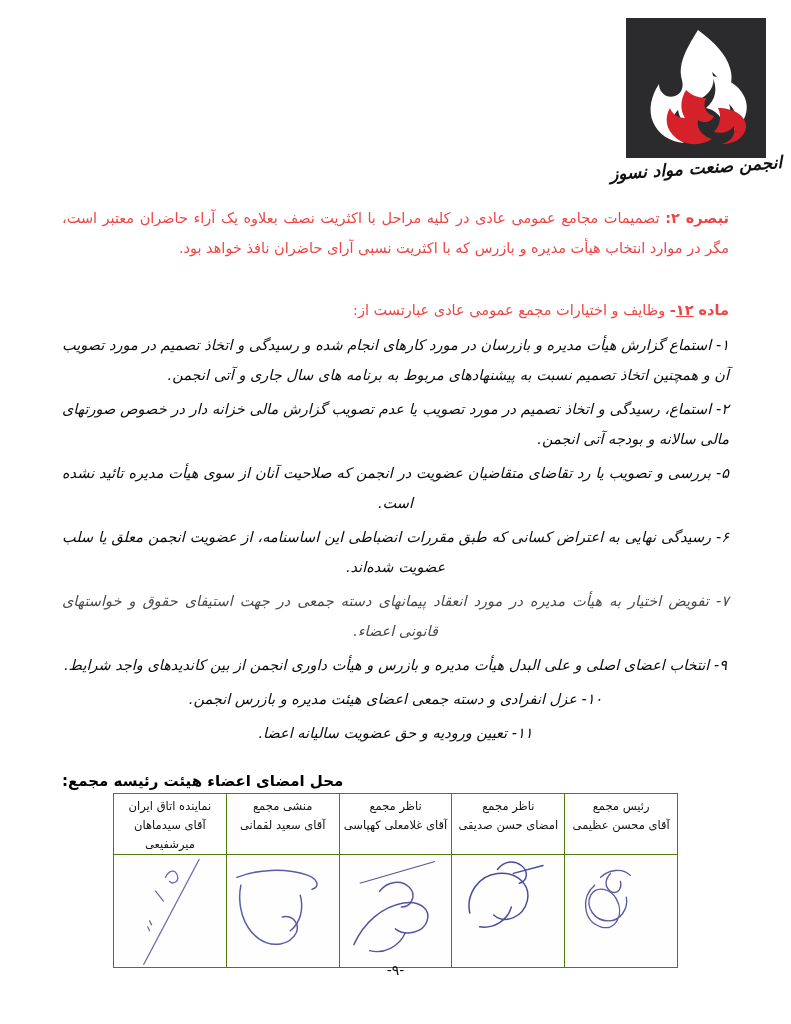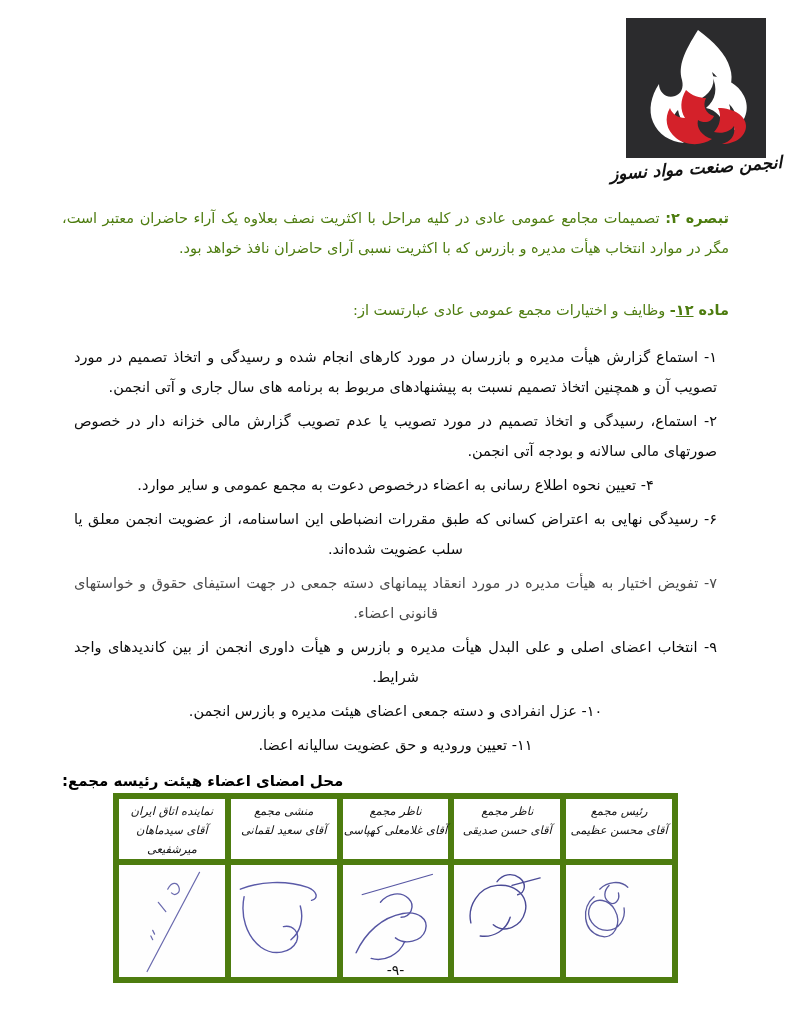--- a/index.html
+++ b/index.html
@@ -49,41 +49,42 @@
   }
 
   
   .para{
     position:absolute;
     direction:rtl;
     text-align:justify;
     text-align-last:right;
     font-size:14.5px;
     line-height:30px;
-    color:#4d7c0f;
+    color:#ef4444;
     font-family:"DejaVu Sans","Liberation Sans",sans-serif;
   }
   .para b{font-weight:bold;}
   .u{text-decoration:underline;}
 
   #note-2{
     top:203px; right:62px; left:62px;
   }
   #article-12{
     top:295px; right:62px; left:62px;
     text-align:right;
     text-align-last:right;
   }
 
   .list{
     position:absolute;
     top:330px; right:62px; left:62px;
     direction:rtl;
-    margin:12px;padding:0;
+    margin:0;padding:0;
     list-style:none;
+    font-style:italic;
   }
   .list li{
     font-size:14.5px;
     line-height:30px;
     color:#0a0a0a;
     text-align:justify;
     text-align-last:center;
     margin-bottom:4px;
   }
   .list li.long{
@@ -105,24 +106,23 @@
   }
   .sig-table{
     position:absolute;
     top:793px; left:113px;
     width:565px;
     border-collapse:collapse;
     direction:rtl;
     table-layout:fixed;
   }
   .sig-table td{
-    border:6px solid #4d7c0f;
+    border:1px solid #4d7c0f;
     vertical-align:top;
     padding:0;
-    font-style:italic;
   }
   .sig-head{
     height:44px;
     text-align:center;
     font-size:11.5px;
     line-height:19px;
     color:#111;
     padding-top:3px !important;
     background:#fff;
   }
@@ -179,40 +179,40 @@
   </div>
 
   <div class="para" id="article-12">
     <b>ماده </b><b class="u">۱۲</b><b>-</b>
     <span>وظایف و اختیارات مجمع عمومی عادی عبارتست از:</span>
   </div>
 
   <ul class="list">
     <li class="long"><span>۱-</span> <span>استماع گزارش هیأت مدیره و بازرسان در مورد کارهای انجام شده و رسیدگی و اتخاذ تصمیم در مورد تصویب آن و همچنین اتخاذ تصمیم نسبت به پیشنهادهای مربوط به برنامه های سال جاری و آتی انجمن.</span></li>
     <li class="long"><span>۲-</span> <span>استماع، رسیدگی و اتخاذ تصمیم در مورد تصویب یا عدم تصویب گزارش مالی خزانه دار در خصوص صورتهای مالی سالانه و بودجه آتی انجمن.</span></li>
-    <li><span>۴-</span> <span>تعیین نحوه اطلاع رسانی به اعضاء درخصوص دعوت به مجمع عمومی و سایر موارد.</span></li>
+    <li><span>۵-</span> <span>بررسی و تصویب یا رد تقاضای متقاضیان عضویت در انجمن که صلاحیت آنان از سوی هیأت مدیره تائید نشده است.</span></li>
     <li><span>۶-</span> <span>رسیدگی نهایی به اعتراض کسانی که طبق مقررات انضباطی این اساسنامه، از عضویت انجمن معلق یا سلب عضویت شده‌اند.</span></li>
     <li class="faded"><span>۷-</span> <span>تفویض اختیار به هیأت مدیره در مورد انعقاد پیمانهای دسته جمعی در جهت استیفای حقوق و خواستهای قانونی اعضاء.</span></li>
     <li><span>۹-</span> <span>انتخاب اعضای اصلی و علی البدل هیأت مدیره و بازرس و هیأت داوری انجمن از بین کاندیدهای واجد شرایط.</span></li>
     <li><span>۱۰-</span> <span>عزل انفرادی و دسته جمعی اعضای هیئت مدیره و بازرس انجمن.</span></li>
     <li><span>۱۱-</span> <span>تعیین ورودیه و حق عضویت سالیانه اعضا.</span></li>
   </ul>
 
   <div class="sig-title">محل امضای اعضاء هیئت رئیسه مجمع:</div>
 
   <table class="sig-table">
     <tbody>
         <tr>
       <td class="sig-head">
         <span class="role">رئیس مجمع</span>
         <span class="person">آقای محسن عظیمی</span>
       </td>
       <td class="sig-head">
         <span class="role">ناظر مجمع</span>
-        <span class="person">آقای حسن صدیقی</span>
+        <span class="person">امضای حسن صدیقی</span>
       </td>
       <td class="sig-head">
         <span class="role">ناظر مجمع</span>
         <span class="person">آقای غلامعلی کهپاسی</span>
       </td>
       <td class="sig-head">
         <span class="role">منشی مجمع</span>
         <span class="person">آقای سعید لقمانی</span>
       </td>
       <td class="sig-head">

